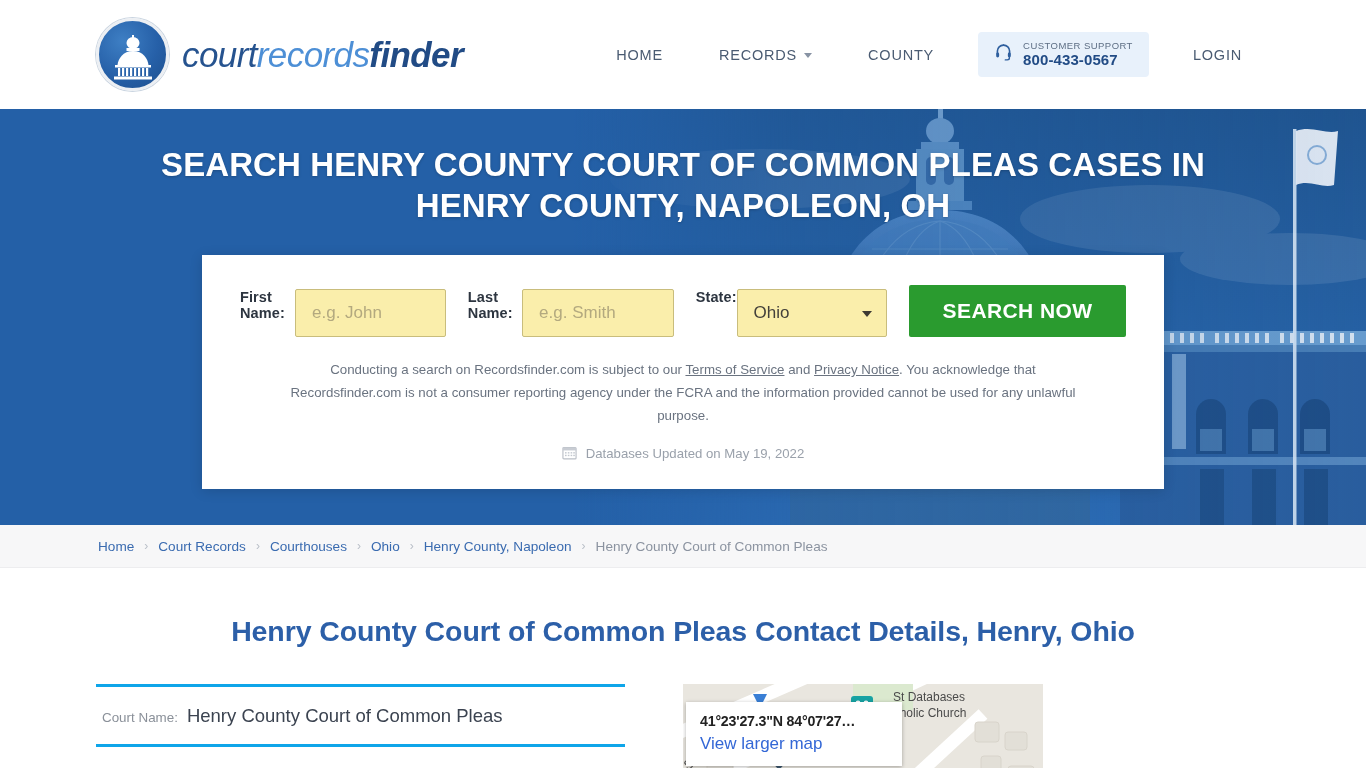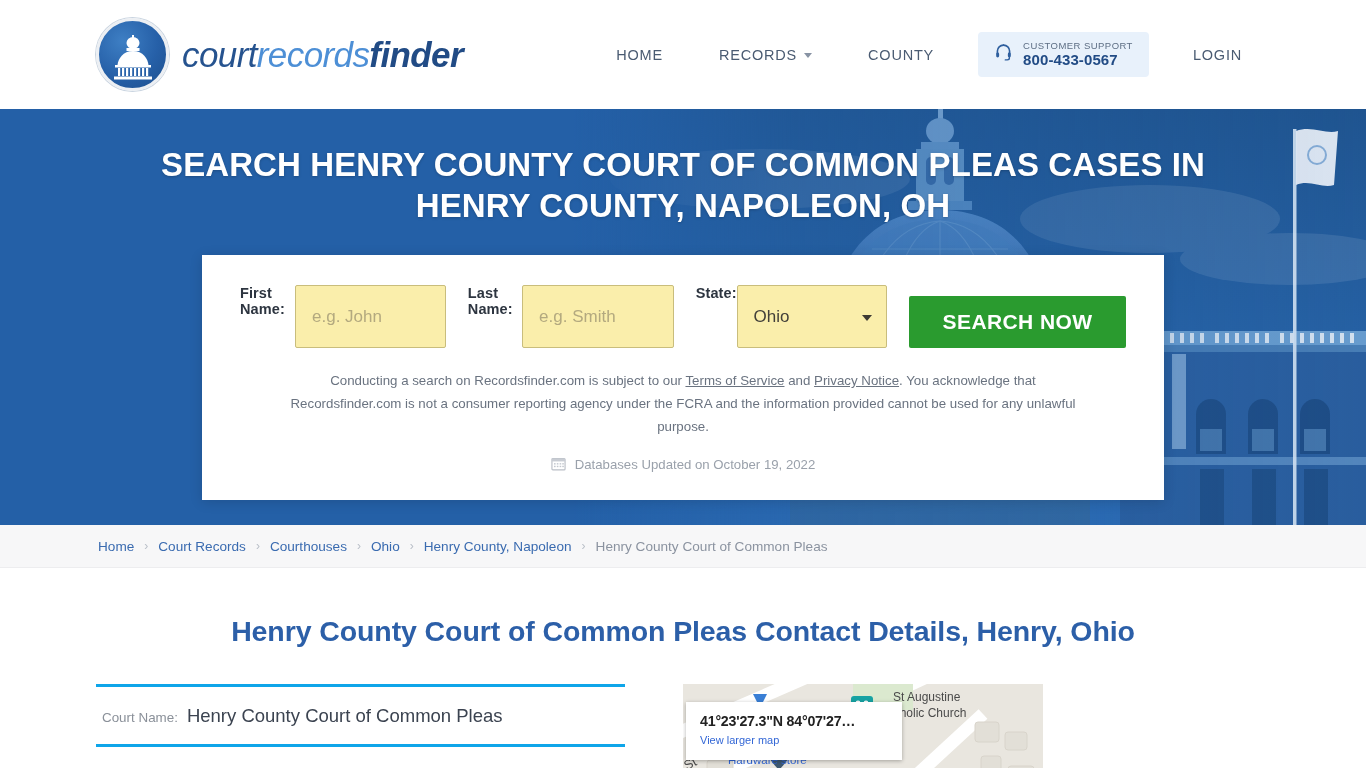--- a/index.html
+++ b/index.html
@@ -154,21 +154,21 @@
   .field-st { width: 211px; }
   .field-label {
     font-size: 14.5px;
     color: #2d3540;
     font-weight: 700;
     margin-bottom: 9px;
     letter-spacing: 0.1px;
   }
   .field input,
   .select-wrap {
-    height: 63px;
+    height: 48px;
     background: #faeeab;
     border: 1px solid #c9bd7c;
     border-radius: 2px;
     width: 100%;
     font-size: 17px;
     color: #4a443a;
     padding: 0 16px;
     font-family: "Liberation Sans", sans-serif;
     outline: none;
   }
@@ -290,21 +290,21 @@
   .map-coords {
     font-size: 14.2px;
     color: #222222;
     font-weight: 700;
     white-space: nowrap;
     overflow: hidden;
     text-overflow: ellipsis;
     letter-spacing: -0.2px;
   }
   .map-link {
-    font-size: 11px;
+    font-size: 17px;
     color: #3367d6;
     text-decoration: none;
     display: inline-block;
     margin-top: 5px;
     cursor: pointer;
   }
   .map-poi {
     position: absolute;
     font-size: 12px;
     color: #4a4a4a;
@@ -541,21 +541,21 @@
               <rect x="6.2" y="7.6" width="1.7" height="1.5"></rect>
             <rect x="9.2" y="7.6" width="1.7" height="1.5"></rect>
               <rect x="12" y="7.6" width="1.7" height="1.5"></rect>
             <rect x="3.2" y="10.4" width="1.7" height="1.5"></rect>
               <rect x="6.2" y="10.4" width="1.7" height="1.5"></rect>
             <rect x="9.2" y="10.4" width="1.7" height="1.5"></rect>
               <rect x="12" y="10.4" width="1.7" height="1.5"></rect>
           </g>
         </svg>
       </span>
-      <span>Databases Updated on October 19, 2022</span>
+      <span>Databases Updated on May 19, 2022</span>
     </div>
   </div>
 </section>
 
 <div class="breadcrumb-bar">
   <nav class="breadcrumb">
     <a class="bc-item">Home</a>
     <span class="bc-sep">›</span>
     <a class="bc-item">Court Records</a>
     <span class="bc-sep">›</span>
@@ -641,21 +641,21 @@
           <path d="M80 58 C80 48 88 42 96 42 C104 42 112 48 112 58 C112 70 96 86 96 86 C96 86 80 70 80 58 Z" fill="#3e5870"></path>
 
           <circle cx="59" cy="108" r="9" fill="#f6a623"></circle>
         </svg>
 
         <div class="map-card">
           <div class="map-coords">41°23'27.3"N 84°07'27…</div>
           <a class="map-link">View larger map</a>
         </div>
 
-        <span class="map-poi" style="left:210px; top:6px;">St Augustine</span>
+        <span class="map-poi" style="left:210px; top:6px;">St Databases</span>
         <span class="map-poi" style="left:198px; top:22px;">Catholic Church</span>
         <span class="map-poi biz" style="left:45px; top:70px;">Hardware store</span>
         <span class="map-poi" style="left:20px; top:92px; font-size:14px;">Kay's Nails</span>
         <span class="map-poi" style="left:1px; top:72px; font-size:13px; transform:rotate(-28deg);">St</span>
       </div>
     </div>
   </div>
 </main>
 
 </body></html>

